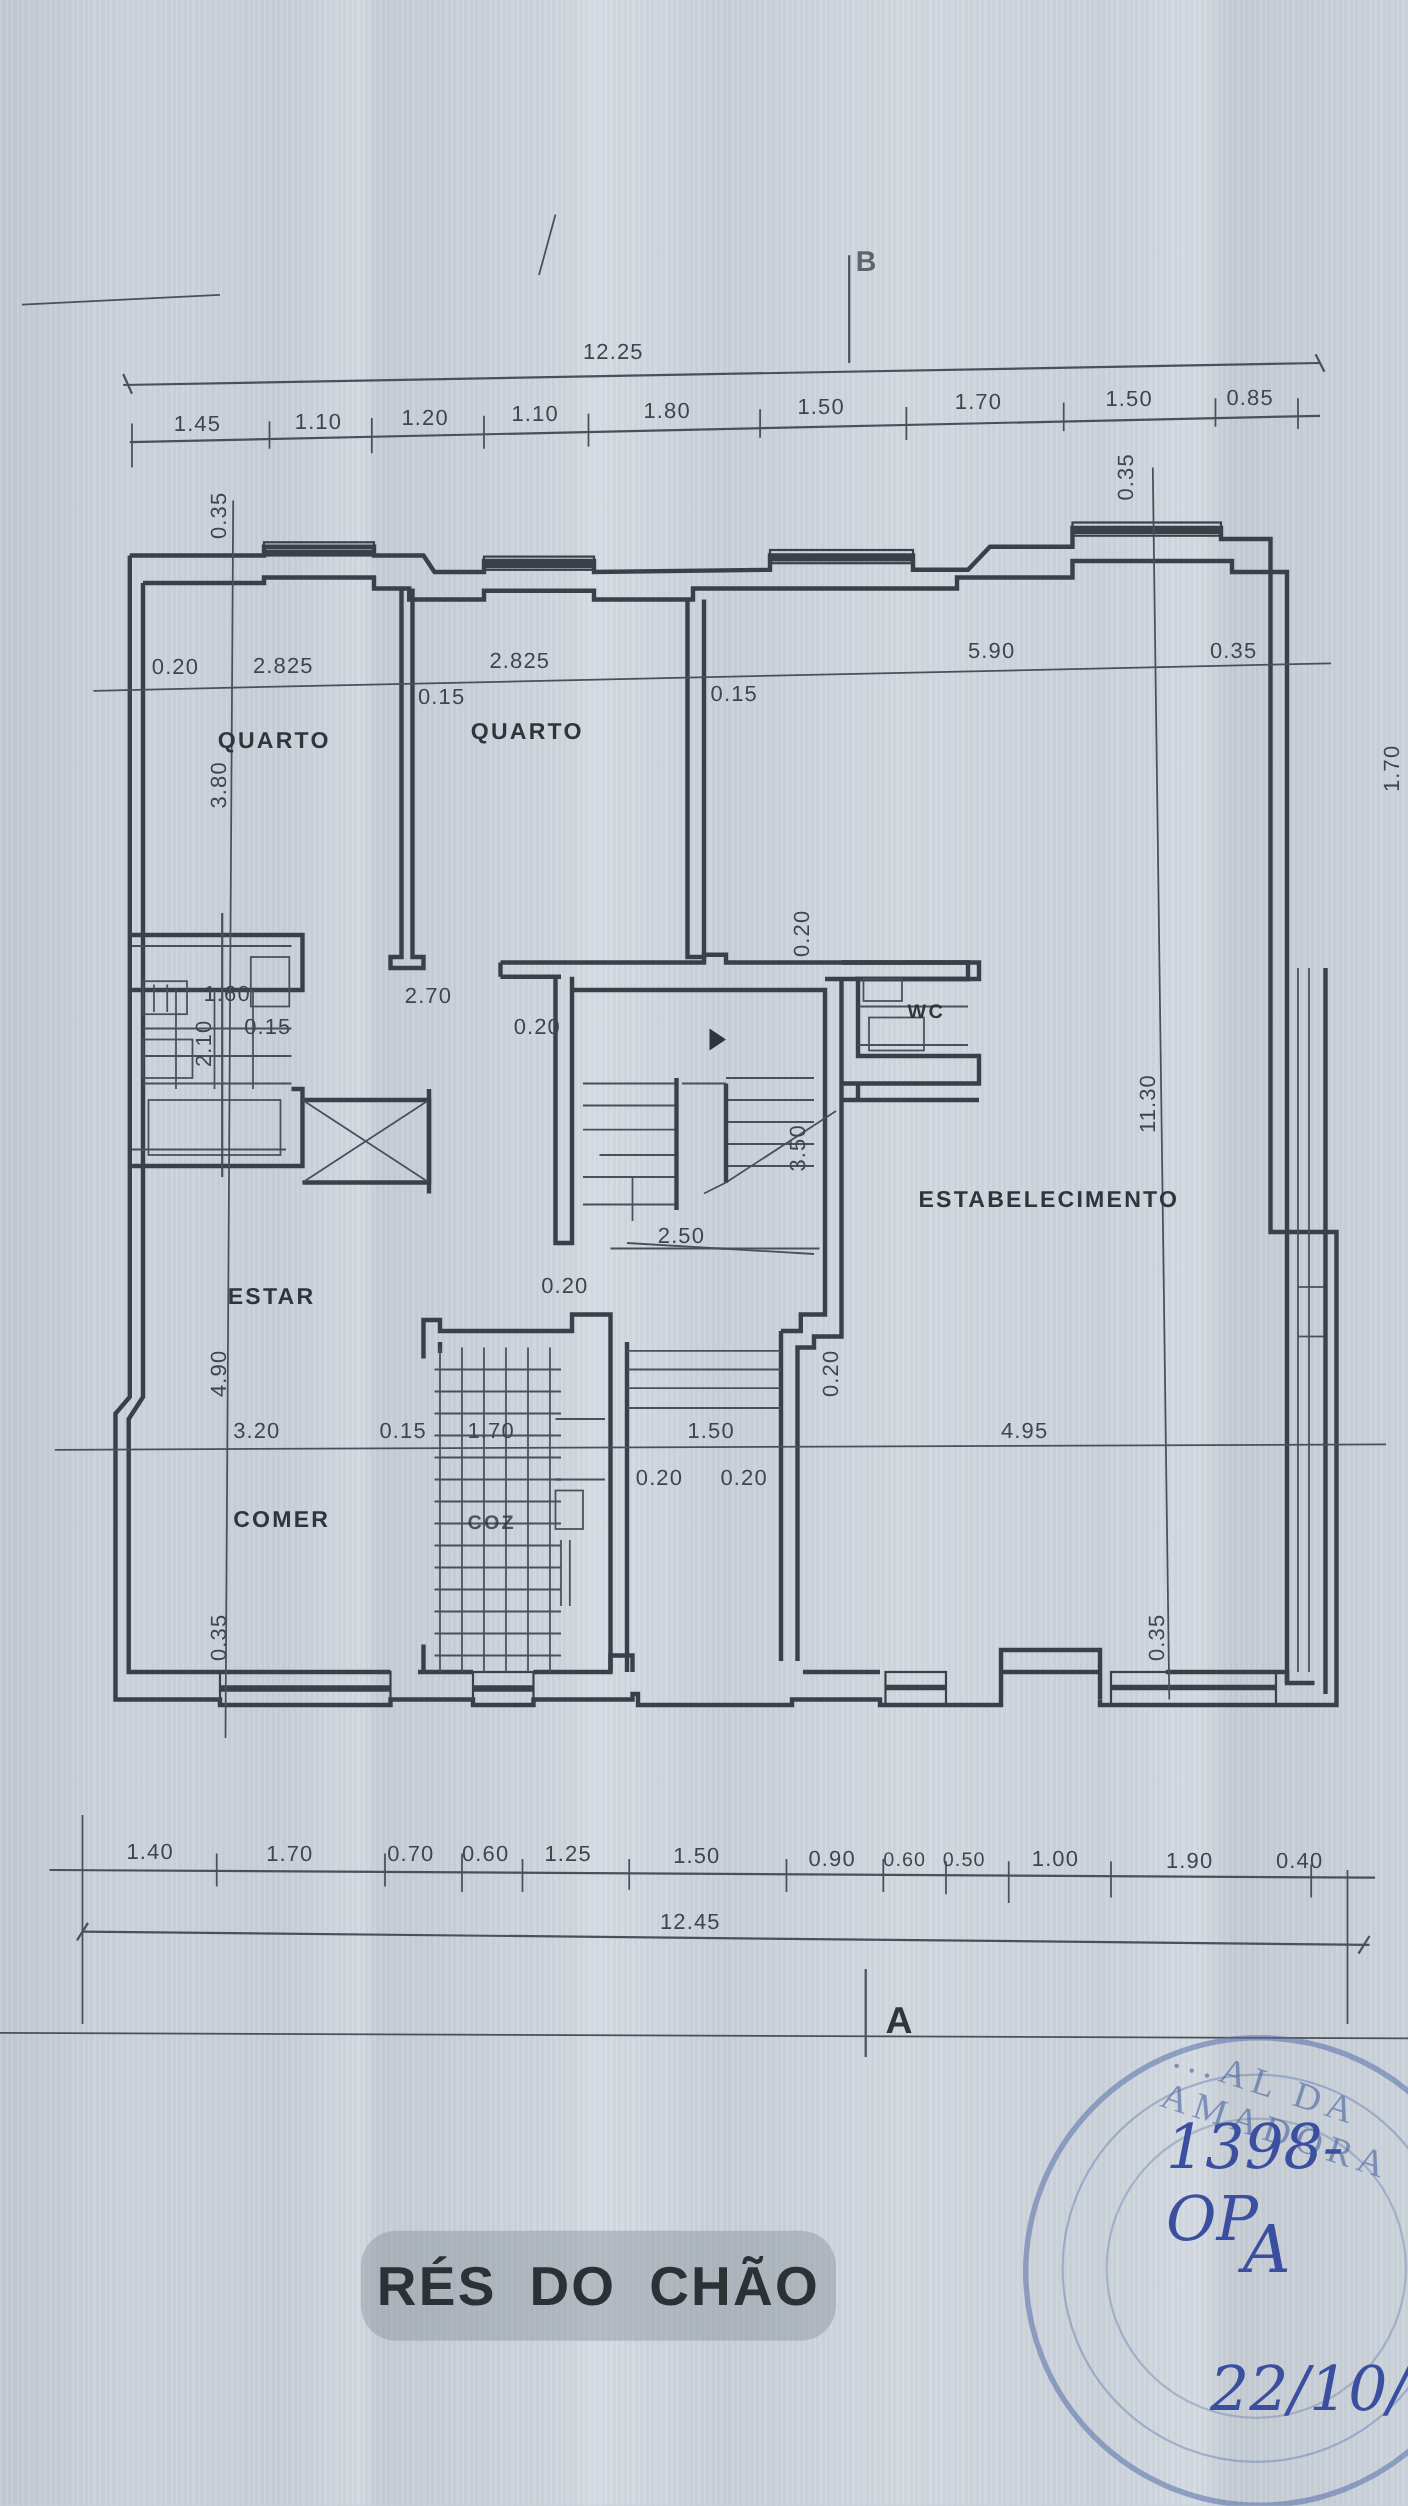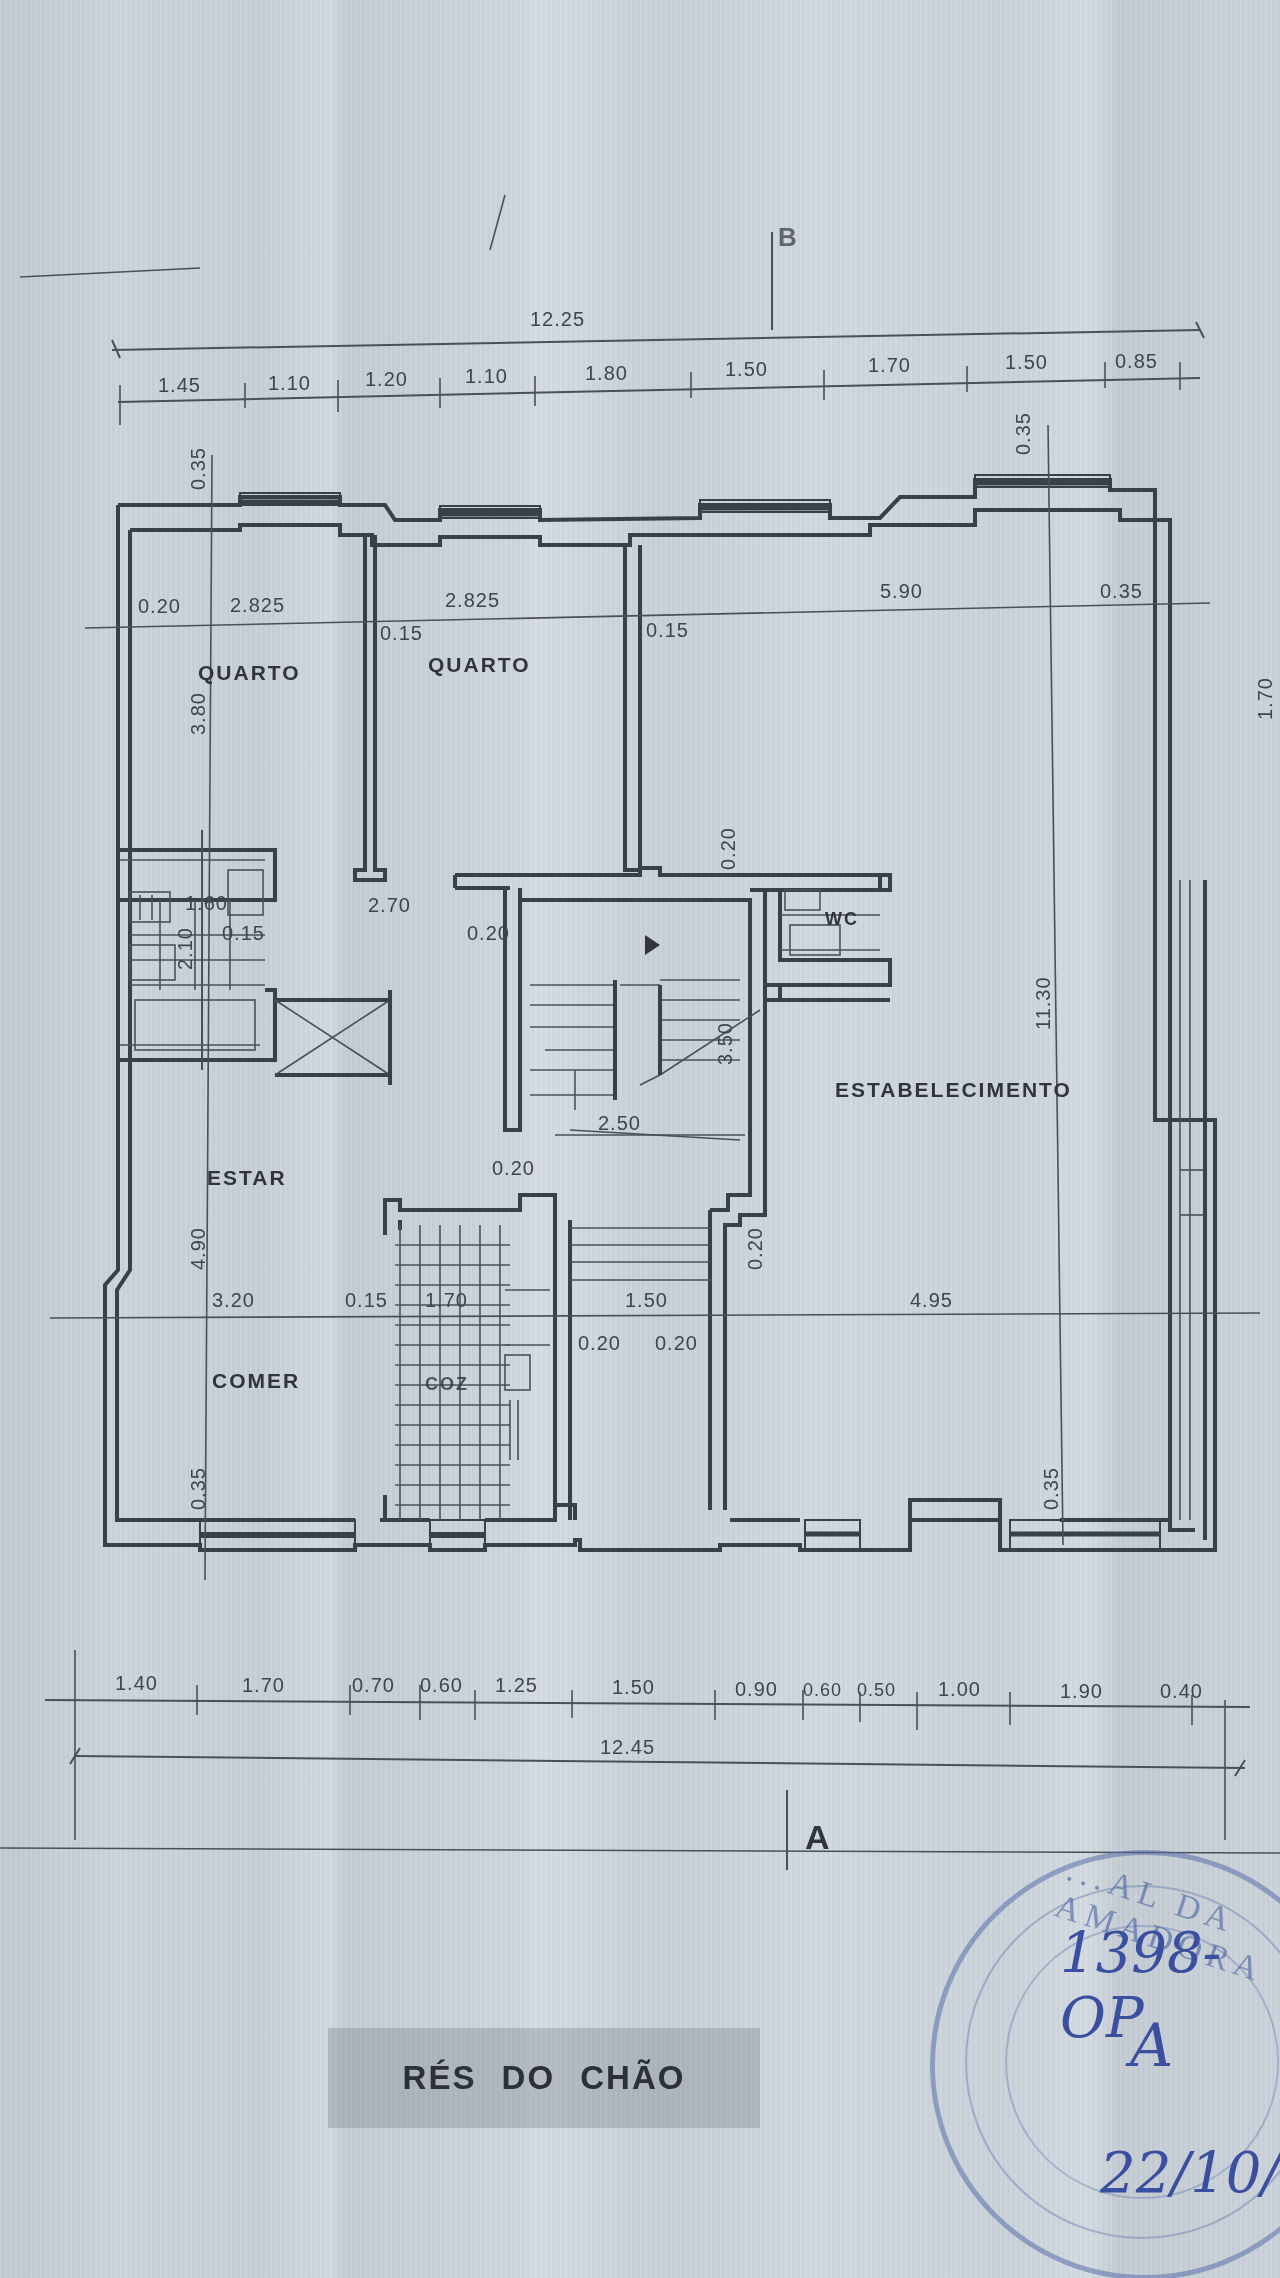--- a/index.html
+++ b/index.html
@@ -25,21 +25,21 @@
   .dim { font-family: "Liberation Sans", sans-serif; font-size: 20px; fill: #3f454c; letter-spacing: 1px; }
   .room { font-family: "Liberation Sans", sans-serif; font-size: 21px; fill: #2f353b; letter-spacing: 2px; font-weight: bold; }
   .wall { stroke: #3a4047; stroke-width: 4; fill: none; }
   .thin { stroke: #4a5058; stroke-width: 1.6; fill: none; }
   .dline { stroke: #4a5058; stroke-width: 2; fill: none; }
   .title-plate {
     position: absolute; left: 328px; top: 2028px; width: 432px; height: 100px;
     background: rgba(120,128,138,0.35);
     display: flex; align-items: center; justify-content: center;
     font-family: "Liberation Sans", sans-serif; font-weight: bold;
-    font-size: 33px; color: #2c3136; letter-spacing: 2px; word-spacing: 14px;
+    font-size: 50px; color: #2c3136; letter-spacing: 2px; word-spacing: 14px; border-radius: 32px;
   }
   .stamp {
     position: absolute; left: 930px; top: 1850px; width: 420px; height: 420px;
     border-radius: 50%; border: 5px solid rgba(86,112,170,0.55);
   }
   .stamp-inner {
     position: absolute; left: 70px; top: 70px; width: 270px; height: 270px;
     border-radius: 50%; border: 2px solid rgba(86,112,170,0.35);
   }
   .stamp-ring {

